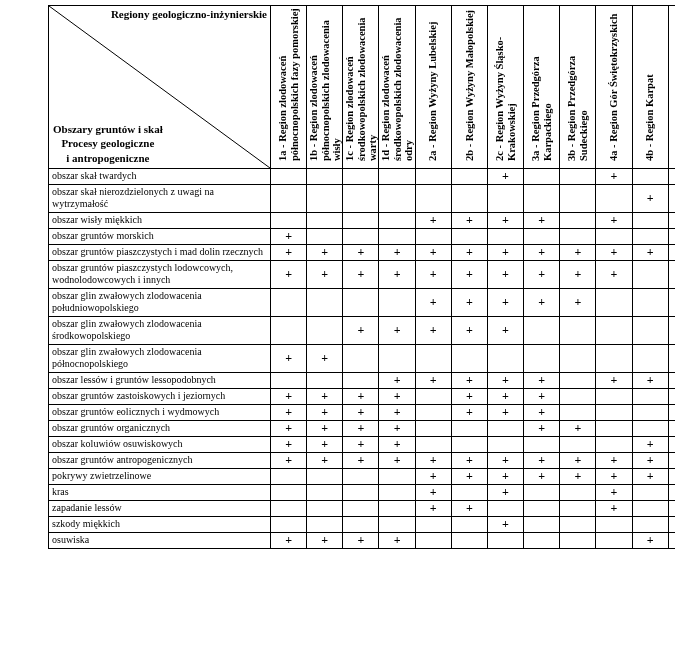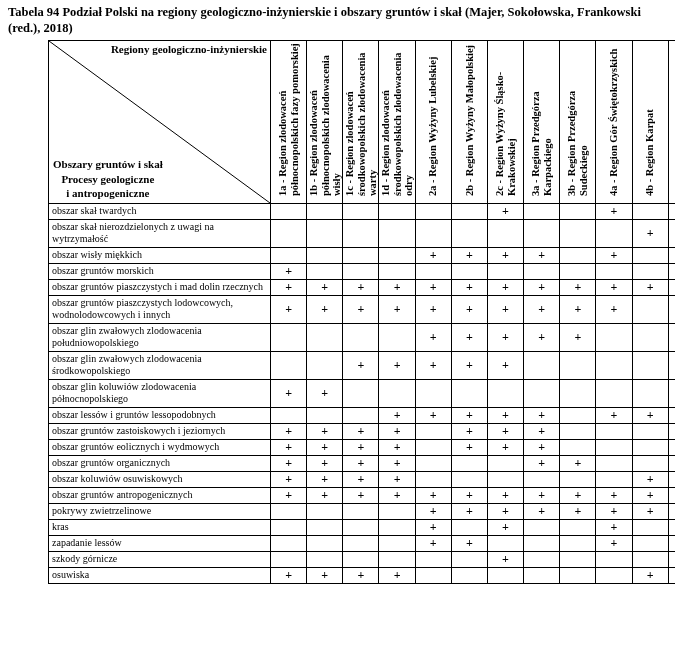--- a/index.html
+++ b/index.html
@@ -93,21 +93,20 @@
     font-size: 12px;
     font-weight: bold;
     padding: 0;
   }
 </style>
 </head>
 <body>
 
 <div class="page">
 
-  <p class="doc-title">Tabela 94 Podział Polski na regiony geologiczno-inżynierskie i obszary gruntów i skał (Majer, Sokołowska, Frankowski (red.), 2018)</p>
 
   <table class="matrix">
     <colgroup>
       <col class="c-label">
 
     <col class="c-data">
         <col class="c-data">
         <col class="c-data">
         <col class="c-data">
         <col class="c-data">
@@ -263,21 +262,21 @@
           <td class="mark">+</td>
           <td class="mark">+</td>
           <td class="mark">+</td>
           <td class="mark"></td>
           <td class="mark"></td>
           <td class="mark"></td>
           <td class="mark"></td>
           <td class="mark"></td>
         </tr>
         <tr>
-          <td class="rowlabel">obszar glin koluwiów zlodowacenia północnopolskiego</td>
+          <td class="rowlabel">obszar glin zwałowych zlodowacenia północnopolskiego</td>
           <td class="mark">+</td>
           <td class="mark">+</td>
           <td class="mark"></td>
           <td class="mark"></td>
           <td class="mark"></td>
           <td class="mark"></td>
           <td class="mark"></td>
           <td class="mark"></td>
           <td class="mark"></td>
           <td class="mark"></td>
@@ -413,21 +412,21 @@
           <td class="mark">+</td>
           <td class="mark">+</td>
           <td class="mark"></td>
           <td class="mark"></td>
           <td class="mark"></td>
           <td class="mark">+</td>
           <td class="mark"></td>
           <td class="mark"></td>
         </tr>
         <tr>
-          <td class="rowlabel">szkody górnicze</td>
+          <td class="rowlabel">szkody miękkich</td>
           <td class="mark"></td>
           <td class="mark"></td>
           <td class="mark"></td>
           <td class="mark"></td>
           <td class="mark"></td>
           <td class="mark"></td>
           <td class="mark">+</td>
           <td class="mark"></td>
           <td class="mark"></td>
           <td class="mark"></td>

